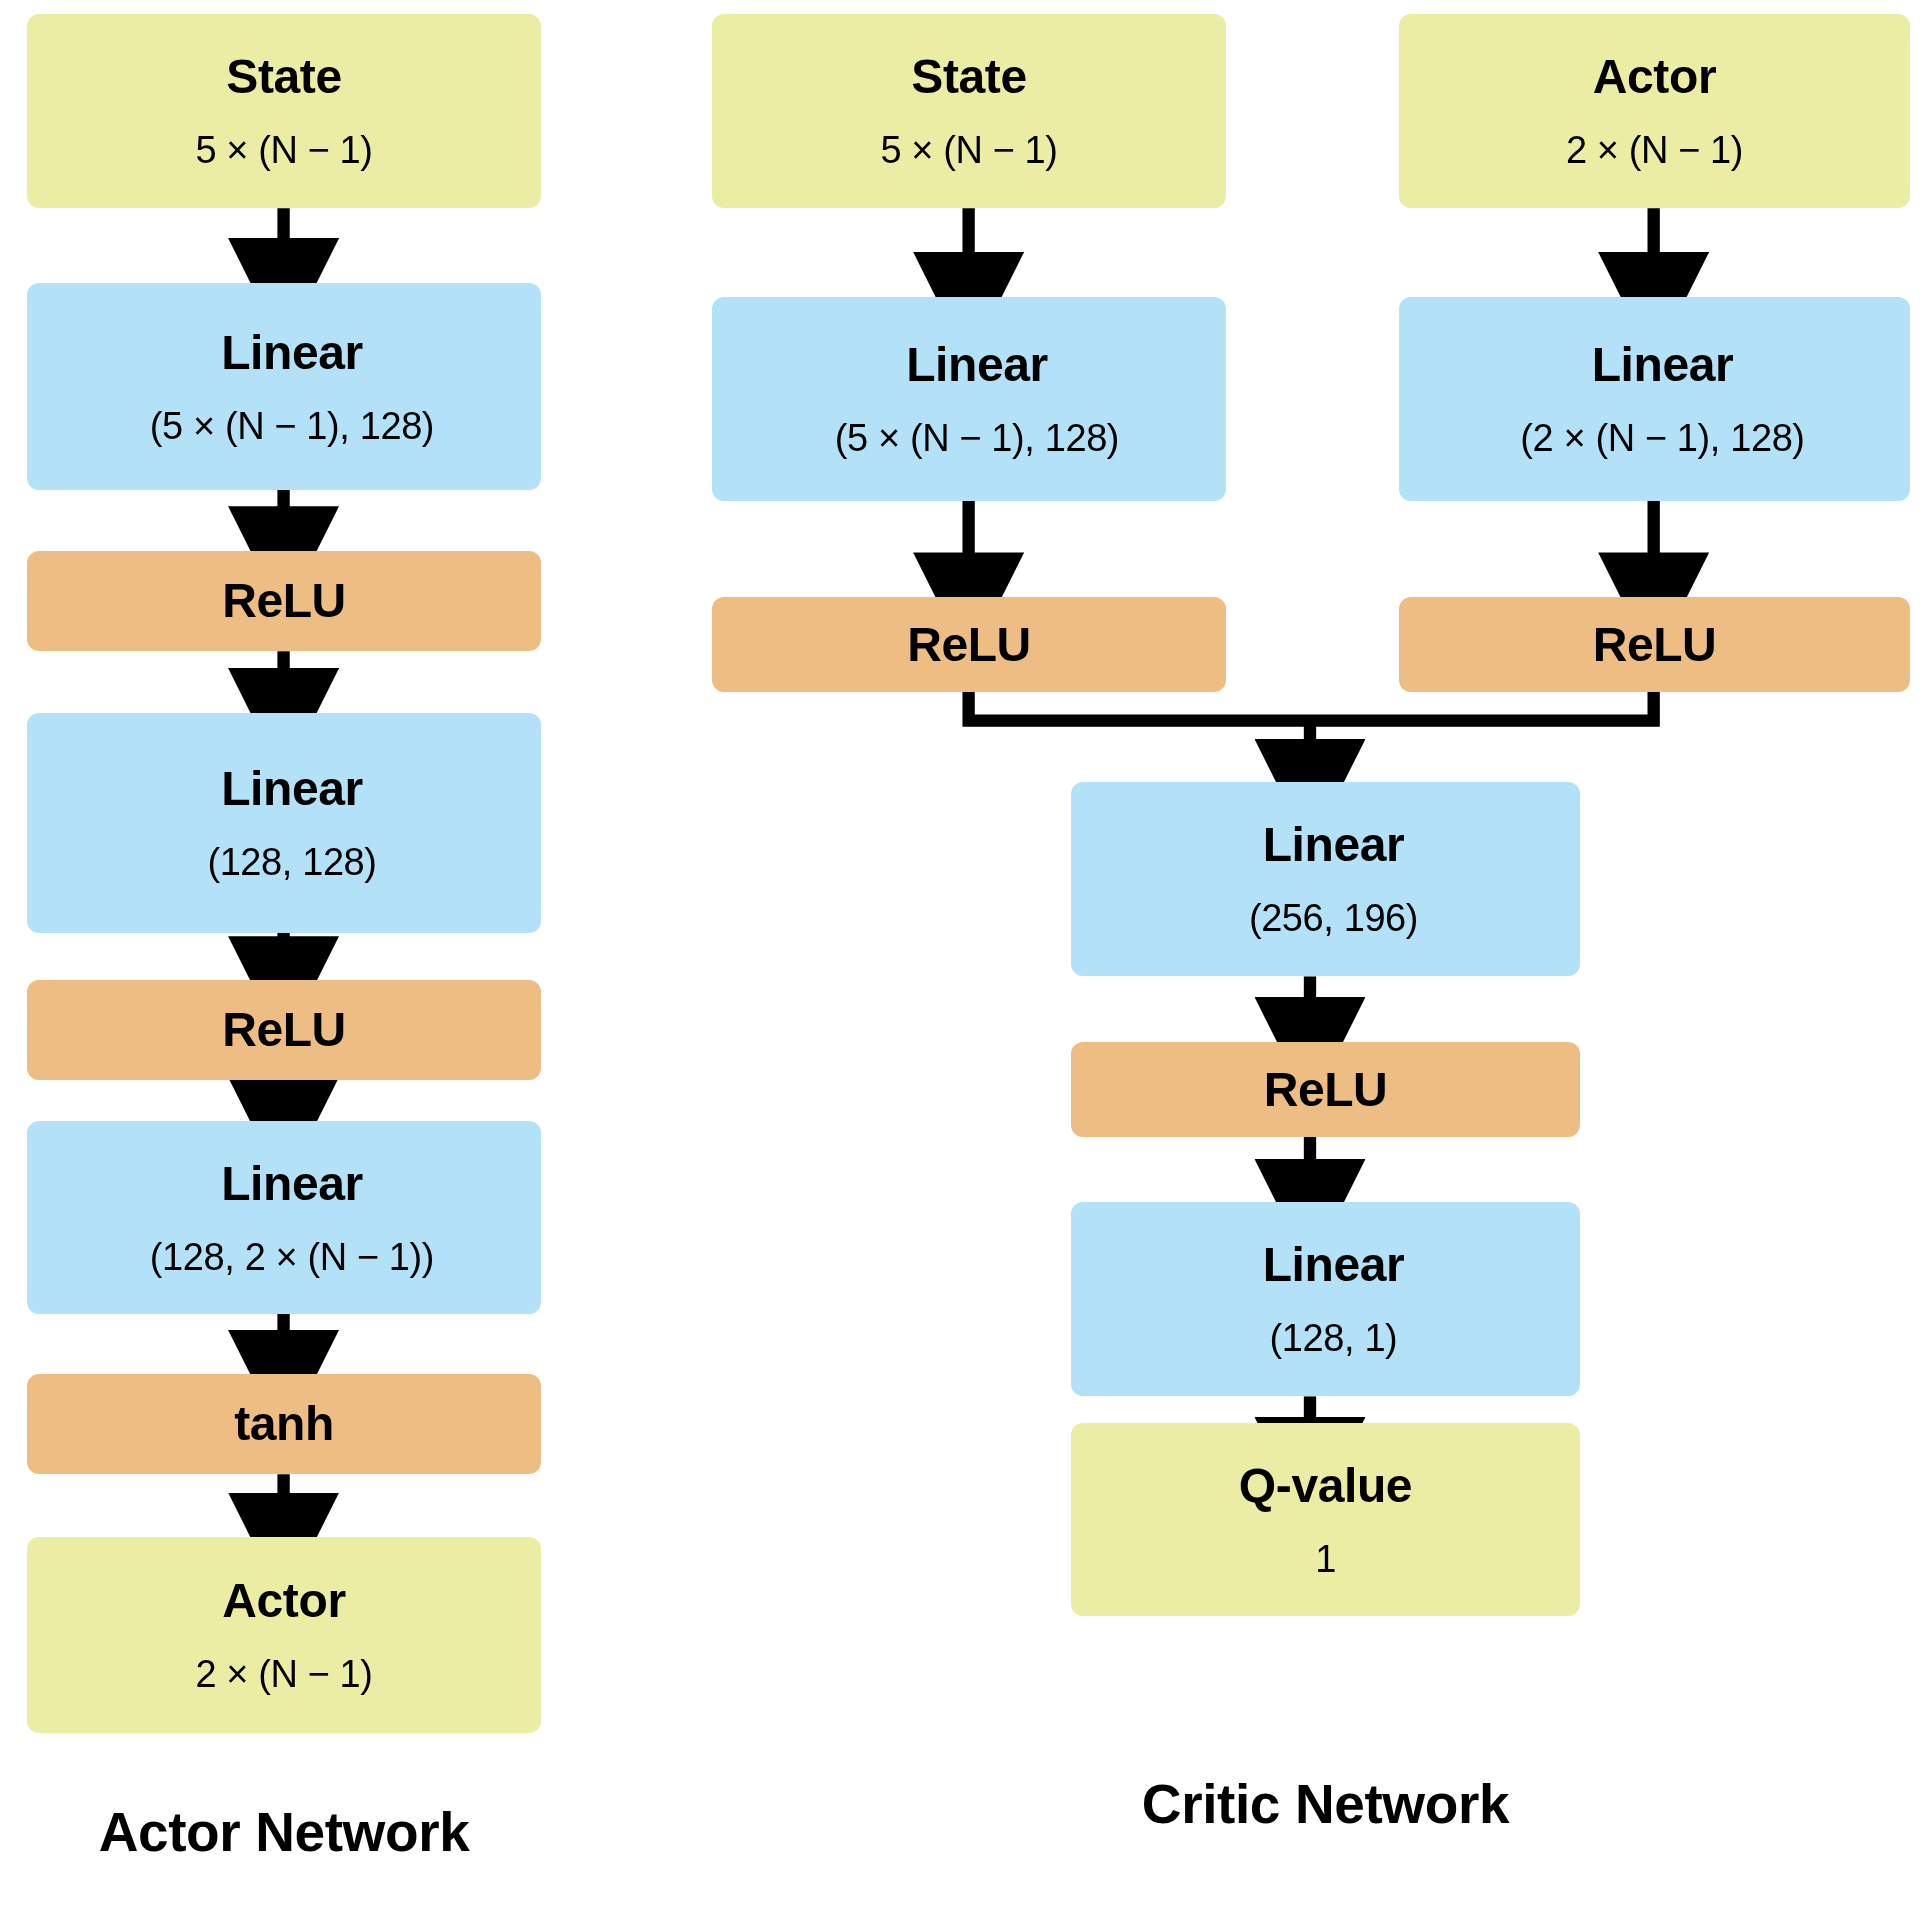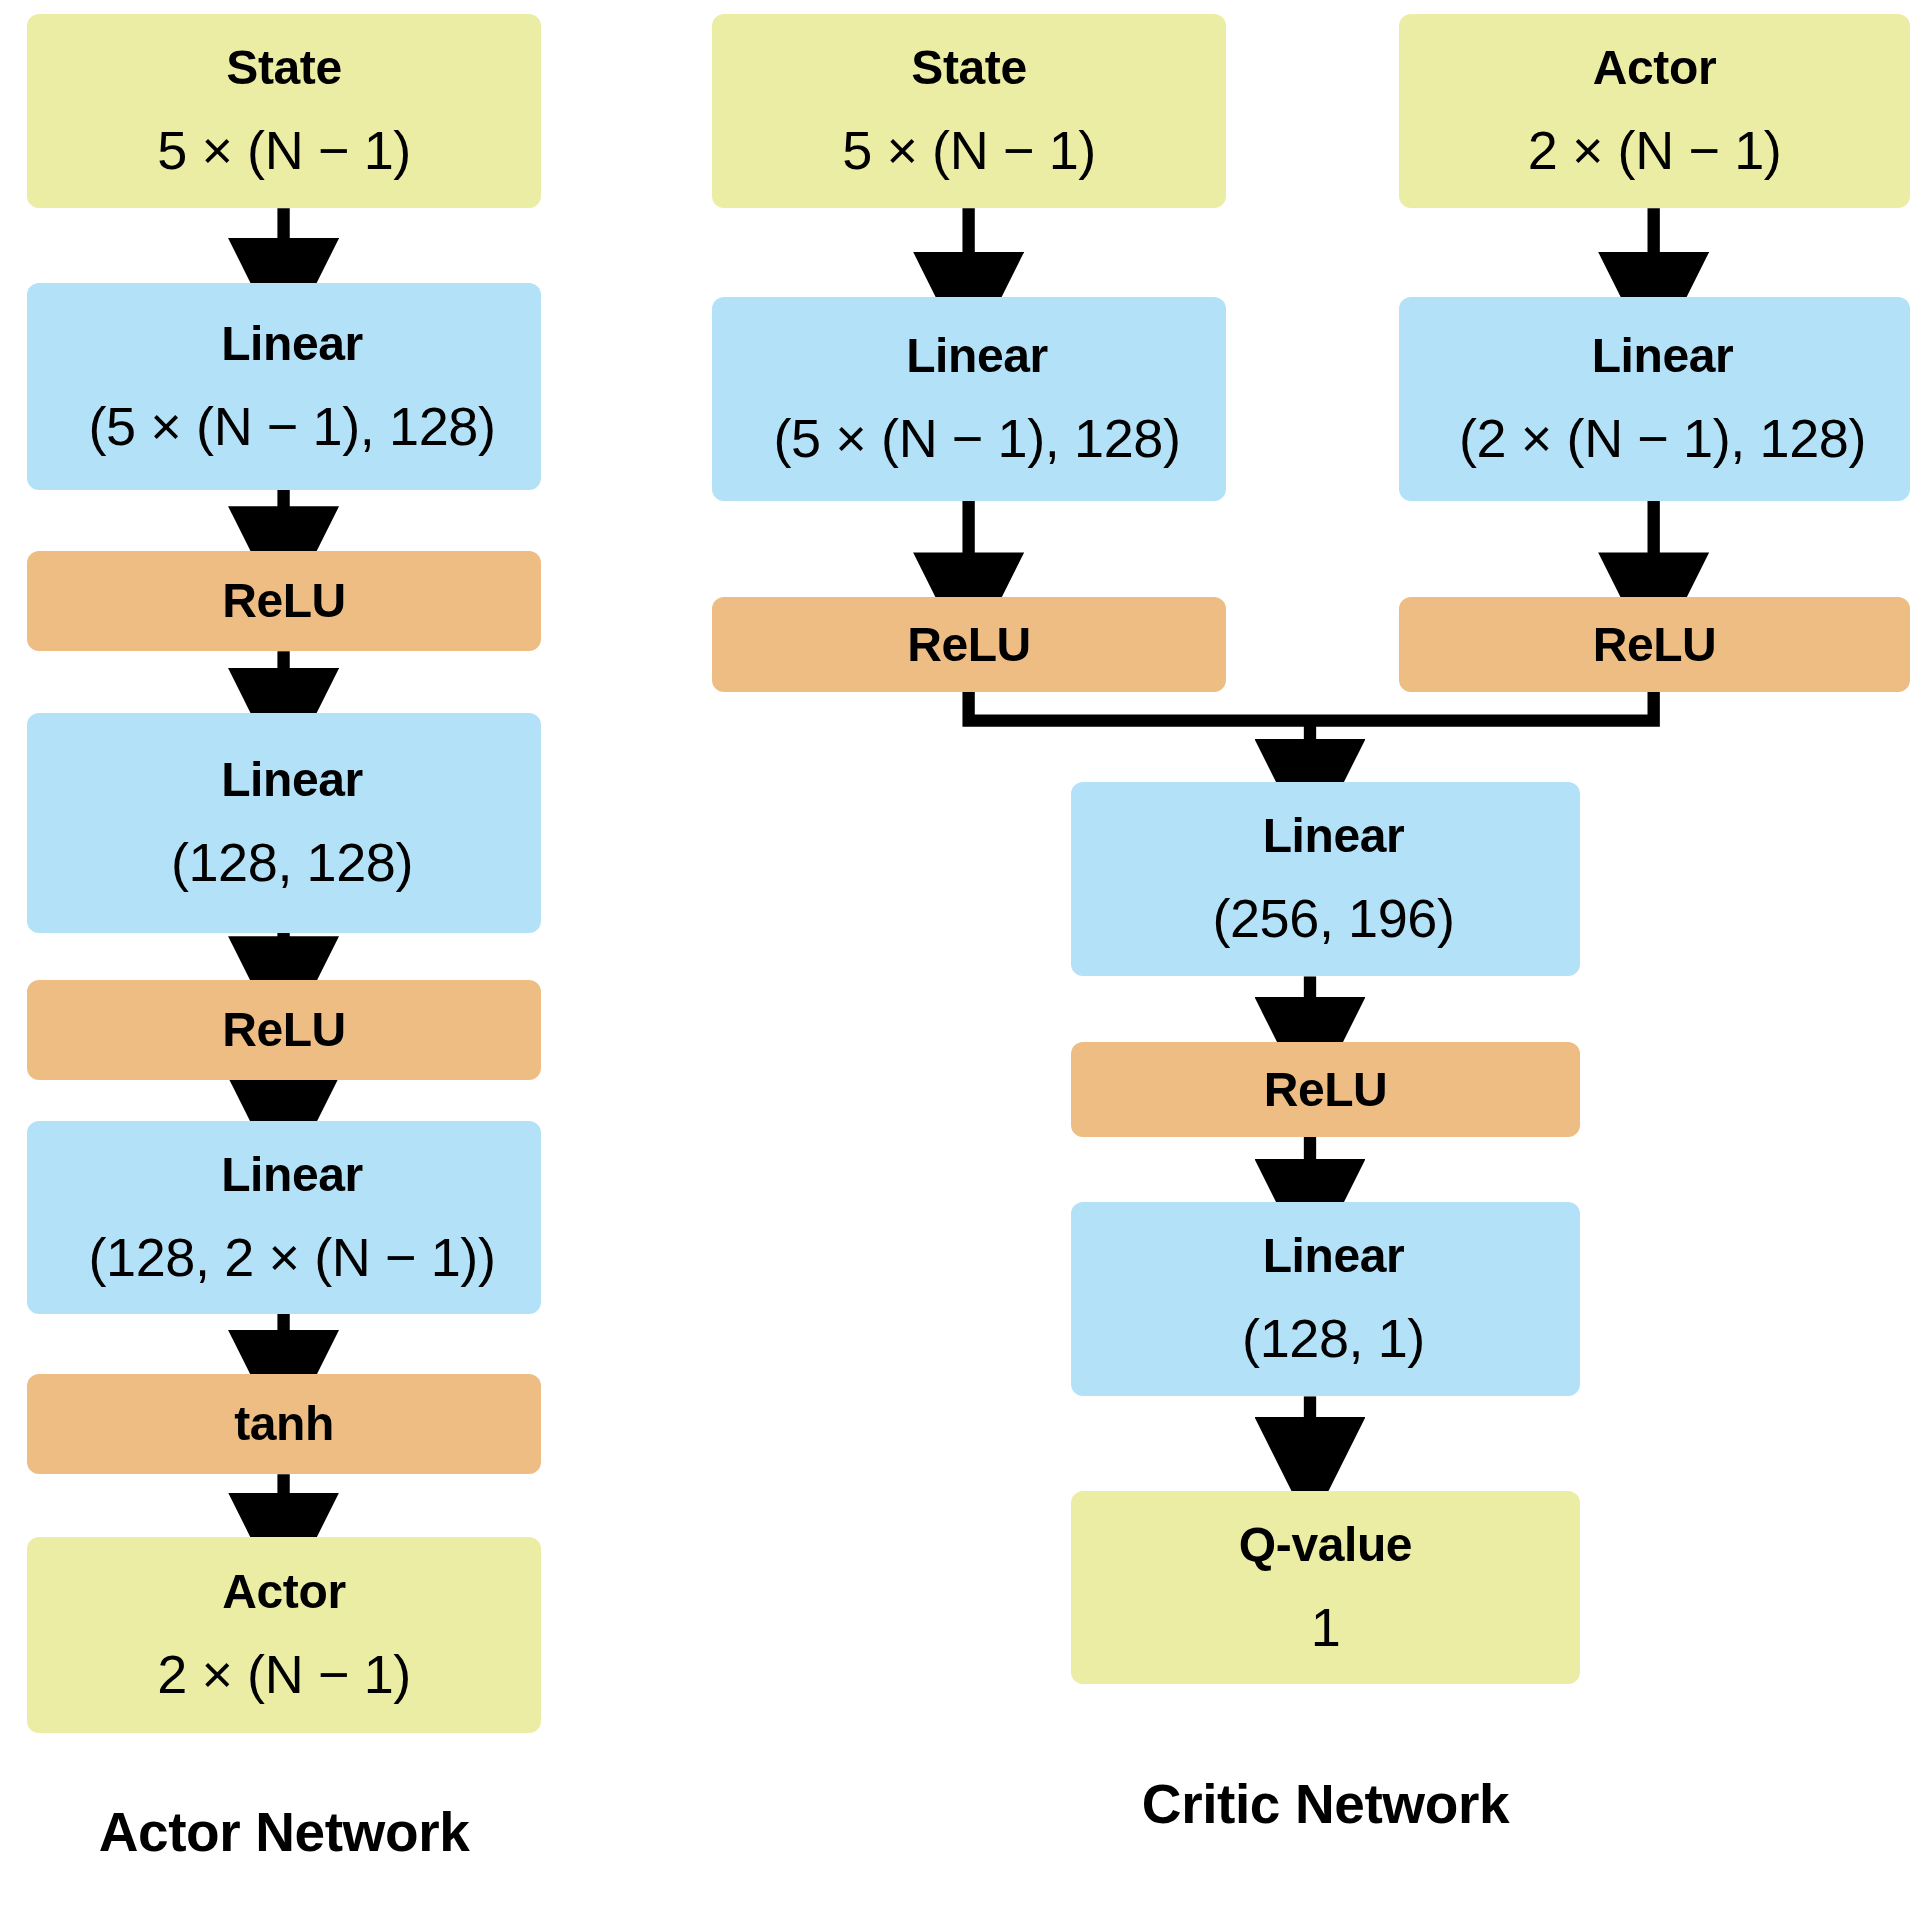--- a/index.html
+++ b/index.html
@@ -3,21 +3,21 @@
 <meta charset="utf-8">
 <style>
   html,body{margin:0;padding:0;background:#ffffff;}
   body{width:1928px;height:1909px;position:relative;overflow:hidden;
        font-family:"Liberation Sans","DejaVu Sans",sans-serif;}
   #canvas{position:absolute;left:0;top:0;width:1928px;height:1909px;}
   .node{position:absolute;box-sizing:border-box;border-radius:12px;
         display:flex;flex-direction:column;align-items:center;justify-content:center;
         text-align:center;color:#000;line-height:1.12;}
   .node .t1{font-weight:bold;font-size:48px;letter-spacing:-0.4px;}
-  .node .t2{font-weight:normal;font-size:54px;margin-top:25px;letter-spacing:-0.4px;}
+  .node .t2{font-weight:normal;font-size:38px;margin-top:25px;letter-spacing:-0.4px;}
   .node.single .t1{margin:0;}
   .io{background:#ebeda4;}
   .lin{background:#b3e1f7;padding-left:16px;}
   .act{background:#edbd84;}
   .caption{position:absolute;font-weight:bold;font-size:55px;color:#000;
            text-align:center;letter-spacing:-0.4px;}
   svg#arrows{position:absolute;left:0;top:0;width:1928px;height:1909px;pointer-events:none;}
 </style>
 </head>
 <body>
@@ -131,21 +131,21 @@
 
   <div class="node act single" style="left:1071px;top:1042px;width:509px;height:95px;">
     <span class="t1">ReLU</span>
   </div>
 
   <div class="node lin" style="left:1071px;top:1202px;width:509px;height:194px;">
     <span class="t1">Linear</span>
     <span class="t2">(128, 1)</span>
   </div>
 
-  <div class="node io" style="left:1071px;top:1491px;width:509px;height:193px;">
+  <div class="node io" style="left:1071px;top:1423px;width:509px;height:193px;">
     <span class="t1">Q-value</span>
     <span class="t2">1</span>
   </div>
 
   <div class="caption" style="left:1056px;top:1772px;width:539px;">Critic Network</div>
 
 </div>
 
 
 </body></html>

